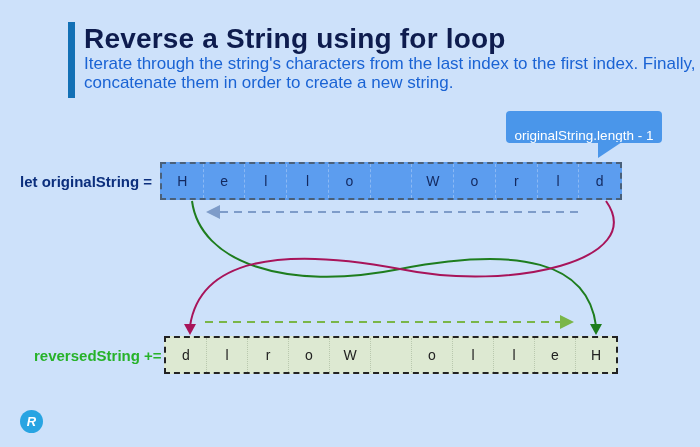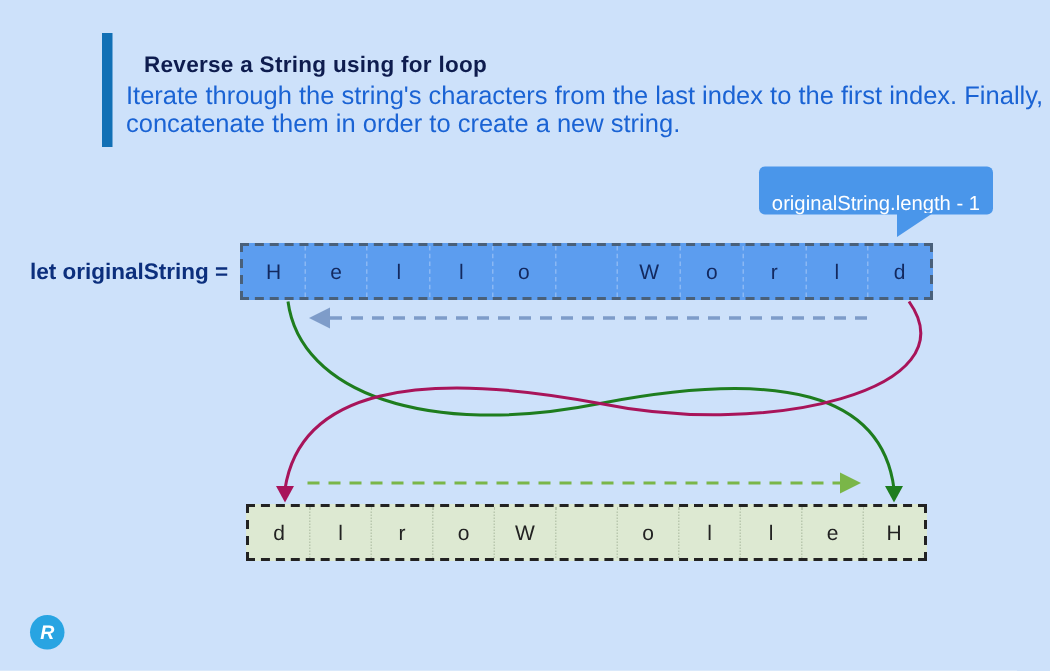--- a/index.html
+++ b/index.html
@@ -2,21 +2,21 @@
 <html style="--bg: #cde1fa; --accent-bar: #1270b5; --title: #0e1c4e; --subtitle: #1a63d4; --tooltip-bg: #4a96ea; --tooltip-text: #ffffff; --top-box-fill: #5c9def; --top-box-border: #49607a; --top-box-divider: #8ab8f4; --top-letter: #13295f; --bottom-box-fill: #dde9d2; --bottom-box-border: #222222; --bottom-box-divider: #b9c8ae; --bottom-letter: #222222; --label-original: #0c2f7d; --label-reversed: #27b229; --dashed-blue: #7e9cc9; --dashed-green: #7ab648; --curve-green: #1e7d1e; --curve-crimson: #a8145a; --footer-text: #2e2e2e; --logo-blue: #28a4e2;"><head>
 <meta charset="utf-8">
 <style>
   html,body{margin:0;padding:0;}
   .canvas{
     position:relative;width:700px;height:447px;overflow:hidden;
     background:var(--bg);
     font-family:"Liberation Sans", sans-serif;
   }
   .accent-bar{position:absolute;left:68px;top:22px;width:7px;height:76px;background:var(--accent-bar);}
-  .title{position:absolute;left:84px;top:23px;margin:12px;font-size:15px;font-weight:bold;color:var(--title);letter-spacing:.2px;}
+  .title{position:absolute;left:84px;top:23px;margin:0;font-size:28px;font-weight:bold;color:var(--title);letter-spacing:.2px;}
   .subtitle{position:absolute;left:84px;top:55px;margin:0;font-size:17px;line-height:18.5px;color:var(--subtitle);font-weight:500;}
   .tooltip{
     position:absolute;left:506px;top:111px;width:156px;height:32px;
     background:var(--tooltip-bg);color:var(--tooltip-text);
     border-radius:4px;display:flex;align-items:flex-end;justify-content:center;
     font-size:13.5px;font-weight:500;
   }
   .tooltip-tail{
     position:absolute;left:92px;top:31px;width:0;height:0;
     border-top:16px solid var(--tooltip-bg);border-right:24px solid transparent;
@@ -79,20 +79,21 @@
       <div class="cell">l</div>
       <div class="cell">o</div>
       <div class="cell"> </div>
       <div class="cell">W</div>
       <div class="cell">o</div>
       <div class="cell">r</div>
       <div class="cell">l</div>
       <div class="cell">d</div>
     </div>
 
+  <div class="row-label reversed-label">reversedString +=</div>
   <div class="char-box bottom-box">
       <div class="cell">d</div>
       <div class="cell">l</div>
       <div class="cell">r</div>
       <div class="cell">o</div>
       <div class="cell">W</div>
       <div class="cell"> </div>
       <div class="cell">o</div>
       <div class="cell">l</div>
       <div class="cell">l</div>

